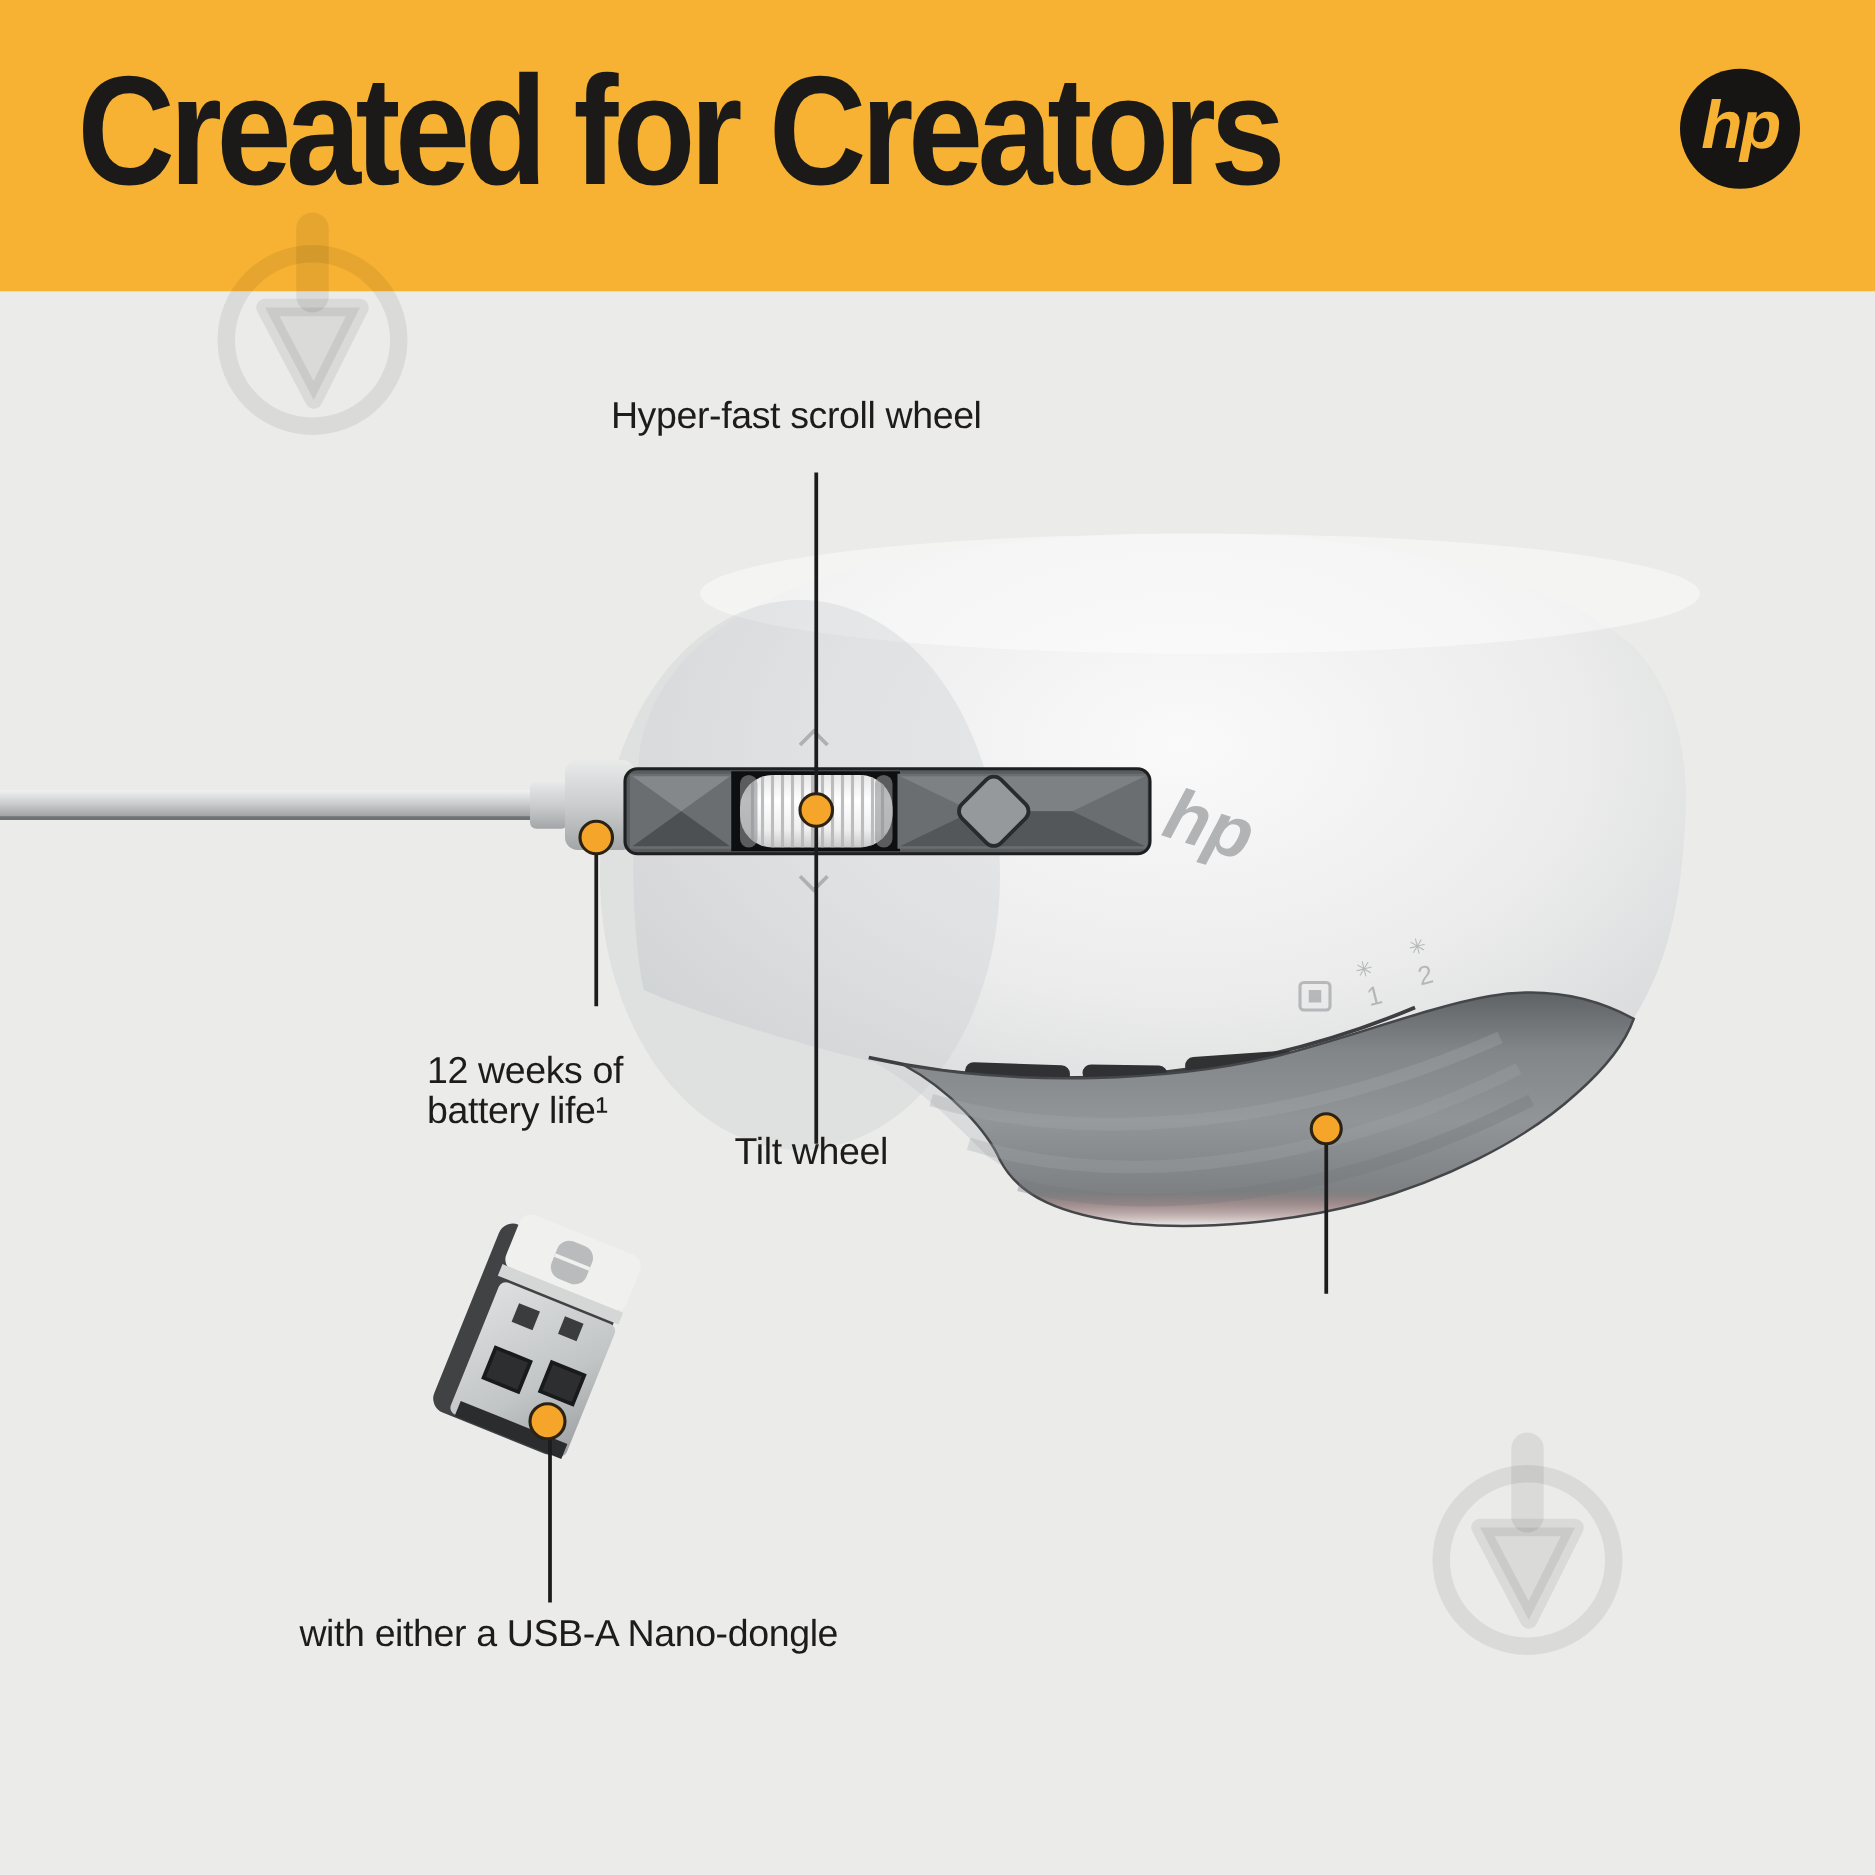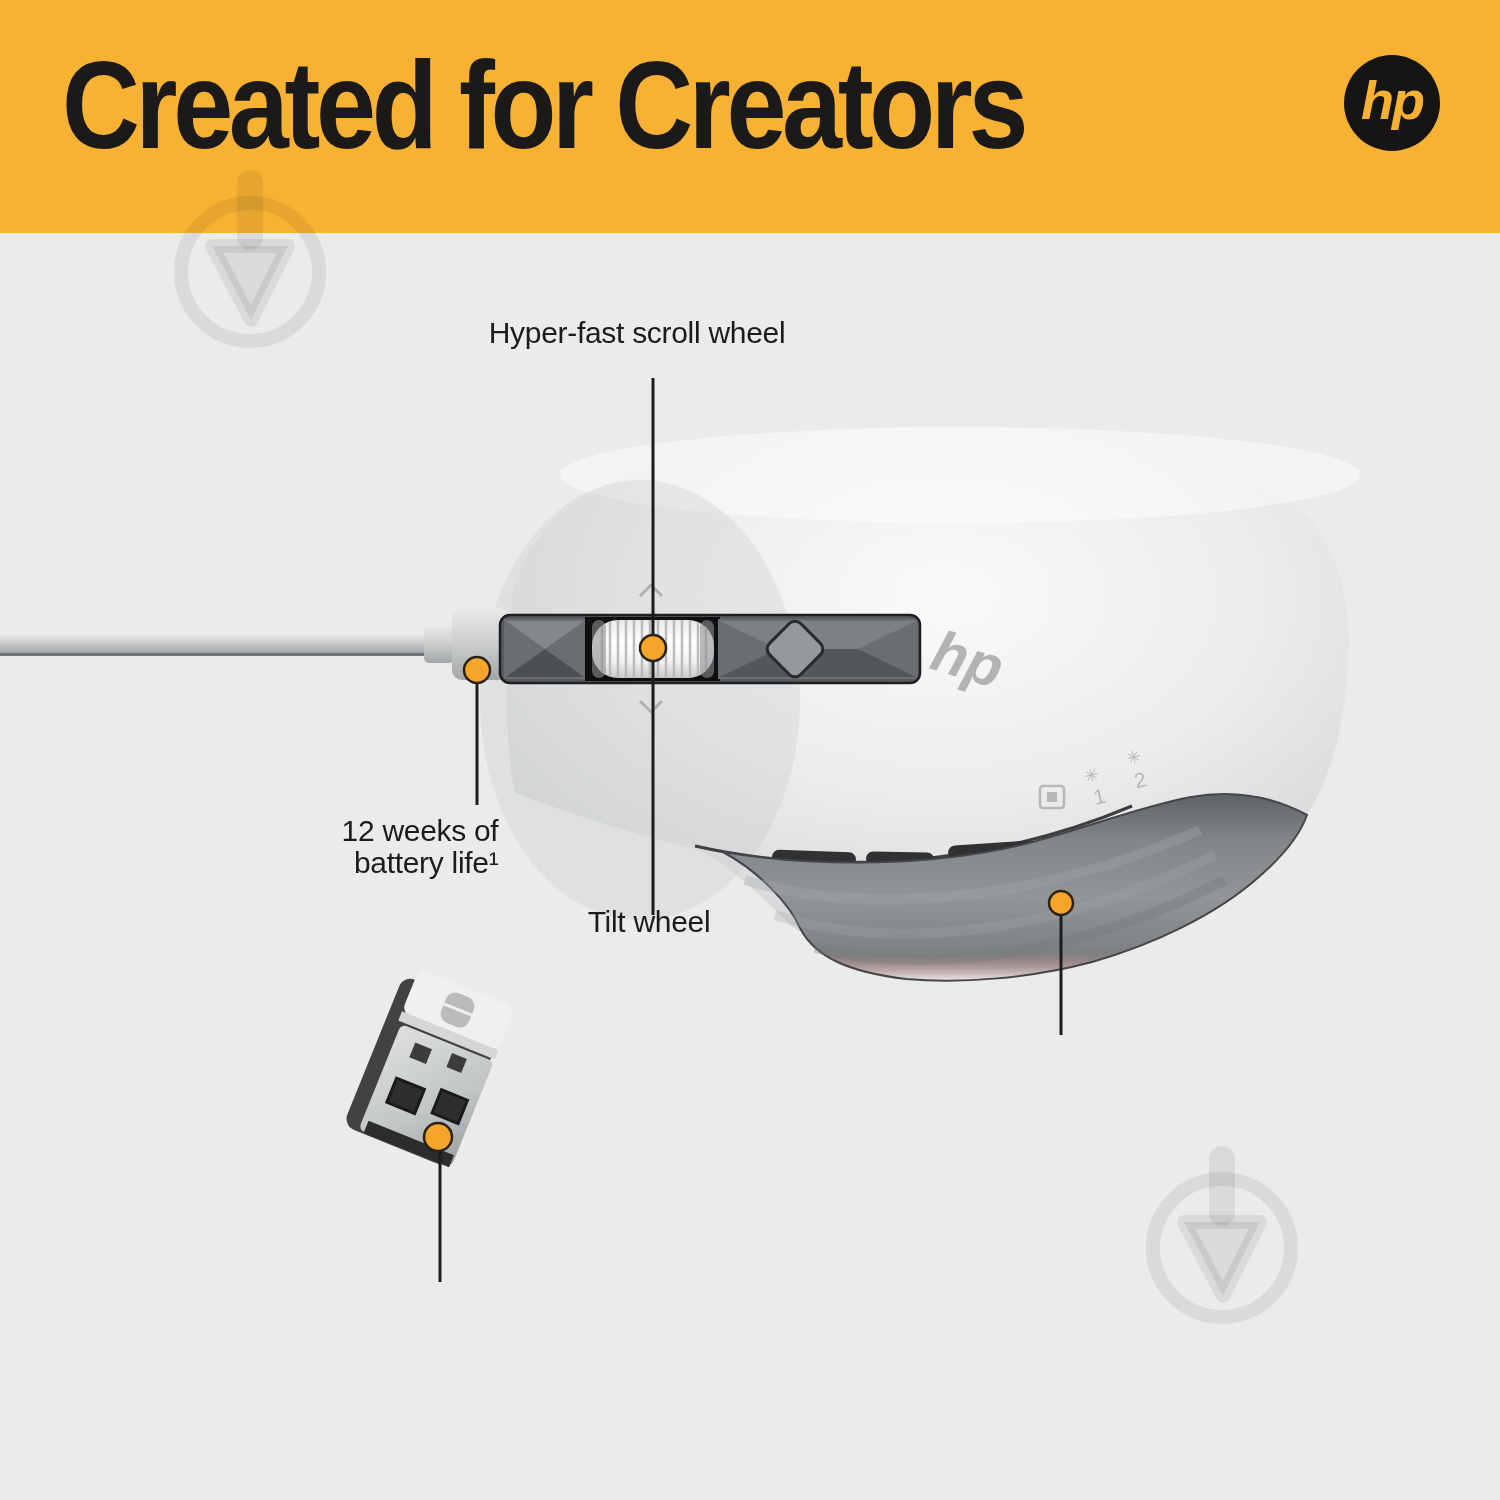--- a/index.html
+++ b/index.html
@@ -23,21 +23,21 @@
     position:absolute;left:1344px;top:55px;width:96px;height:96px;
     background:#161514;border-radius:50%;z-index:2;
     display:flex;align-items:center;justify-content:center;
   }
   .hp-logo span{
     font-size:54px;font-weight:bold;font-style:italic;
     color:#f7b233;letter-spacing:-2px;padding-bottom:6px;
   }
   .scene{position:absolute;left:0;top:0;width:1500px;height:1500px;z-index:3;pointer-events:none;}
   .callout-label{
-    position:absolute;z-index:4;text-align:right;
+    position:absolute;z-index:4;text-align:left;
     font-size:30px;line-height:34px;letter-spacing:-0.3px;color:#1d1c1b;
     transform:translateX(-50%);white-space:nowrap;
   }
 </style>
 </head>
 <body>
 
 <div class="banner">
   <div class="banner-title">Created for Creators</div>
 </div>
@@ -221,24 +221,25 @@
   <g fill="#f5a62a" stroke="#2c2214" stroke-width="2.5">
     <circle cx="653" cy="648" r="13"></circle>
     <circle cx="477" cy="670" r="13"></circle>
     <circle cx="1061" cy="903" r="12"></circle>
     <circle cx="438" cy="1137" r="14"></circle>
   </g>
 </svg>
 
 <div class="callout-label" style="left:637px;top:316px;">Hyper-fast scroll wheel</div>
 
-<div class="callout-label" style="left:420px;top:815px;line-height:32px;">
+<div class="callout-label" style="left:420px;top:841px;line-height:32px;">
   <div>12 weeks of</div>
   <div>battery life¹</div>
 </div>
 
 <div class="callout-label" style="left:649px;top:905px;">Tilt wheel</div>
 
 <div class="callout-label" style="left:1063px;top:1050px;line-height:36px;">
 </div>
 
 <div class="callout-label" style="left:455px;top:1291px;line-height:34px;">
+  <div>with either a USB-A Nano-dongle</div>
 </div>
 
 </body></html>

